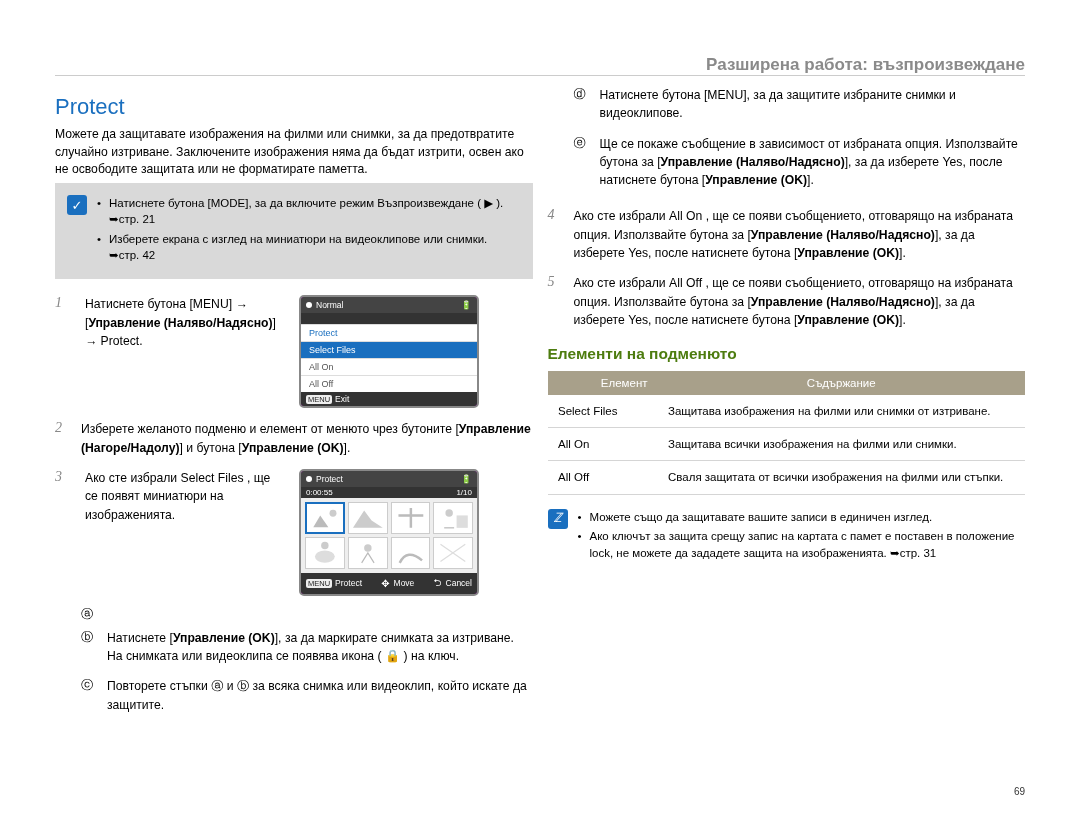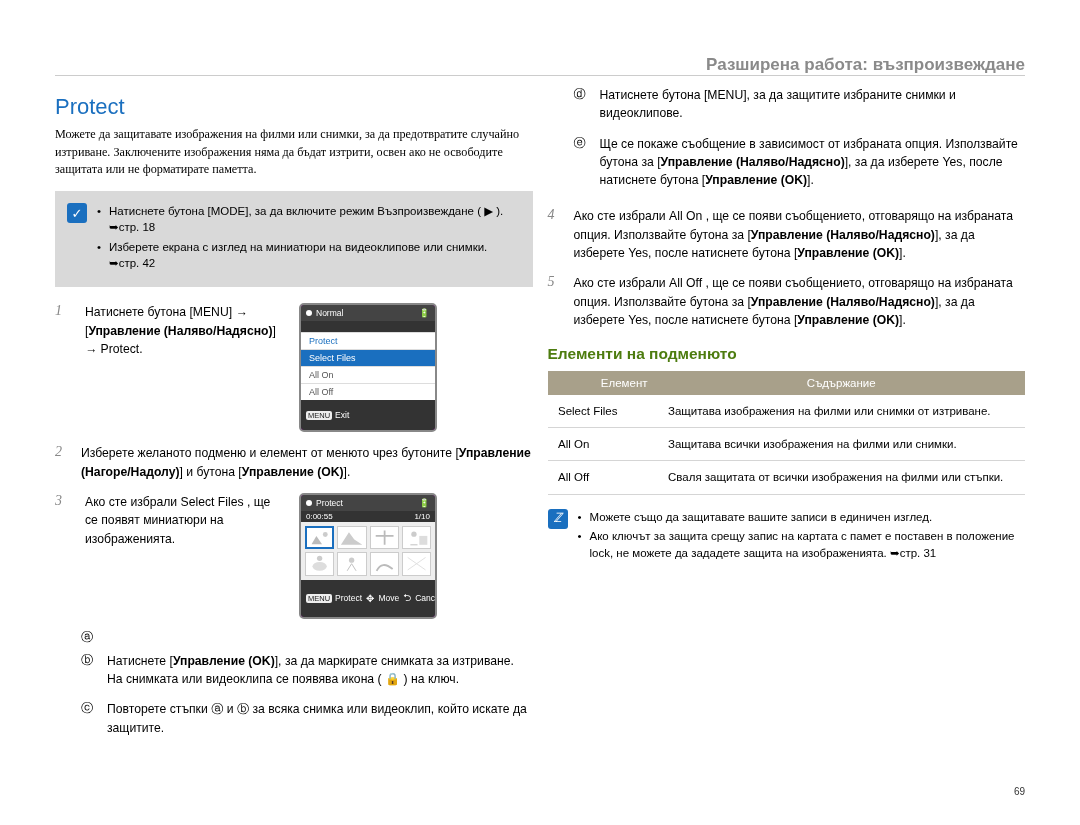--- a/index.html
+++ b/index.html
@@ -31,21 +31,21 @@
     display: flex;
     gap: 15px;
   }
   .col { flex: 1; min-width: 0; }
   h2.protect {
     color: #1a6fbf;
     font-size: 22px;
     font-weight: normal;
     margin: 8px 0 6px 0;
   }
-  .intro { line-height: 1.45; margin-bottom: 12px; font-family: Liberation Serif, serif; }
+  .intro { line-height: 1.45; margin-bottom: 4px; }
   .note-box {
     background: #d9d9d9;
     padding: 12px;
     display: flex;
     gap: 10px;
     margin-bottom: 16px;
   }
   .icon-check, .icon-info {
     width: 20px; height: 20px; flex-shrink: 0;
     display: flex; align-items: center; justify-content: center;
@@ -60,32 +60,32 @@
   .step-row { display: flex; gap: 10px; margin-bottom: 12px; }
   .step-num {
     width: 16px; flex-shrink: 0;
     font-family: Georgia, serif; font-size: 14px; color: #888; font-style: italic;
   }
   .step-body { flex: 1; line-height: 1.5; }
   .sub-step { margin-left: 0; margin-bottom: 6px; }
   .screenshot {
     border: 2px solid #888;
     border-radius: 5px;
-    width: 138px;
+    width: 180px;
     background: #a21caf;
     font-size: 9px;
     flex-shrink: 0;
     overflow: hidden;
   }
   .scr-header { padding: 3px 5px; background: #444; color: #fff; display:flex; align-items:center; gap:4px; font-size:8.5px;}
   .scr-play { display:inline-block; width:6px; height:6px; border-radius:50%; background:#fff;}
   .scr-bar { background:#333; color:#fff; font-size:8px; padding:1px 5px; }
   .scr-menu-item { background:#fff; padding:3px 8px; border-top:1px solid #ddd; color:#555; font-size:9px;}
   .scr-menu-item.highlight { background:#1a6fbf; color:#fff; }
-  .scr-footer { background:#333; color:#fff; font-size:8.5px; padding:10px 5px; display:flex; align-items:center; gap:3px;}
+  .scr-footer { background:#333; color:#fff; font-size:8.5px; padding:2px 5px; display:flex; align-items:center; gap:3px;}
   .scr-footer.multi { justify-content: space-between; }
   .scr-footer .seg { display:flex; align-items:center; gap:3px;}
   .key { display:inline-block; background:#eee; color:#222; padding:0 2px; font-size:7.5px; border-radius:2px;}
   .grid-thumbs {
     display:grid; grid-template-columns: repeat(4,1fr);
     gap:3px; padding:4px; background:#eee;
   }
   .thumb { aspect-ratio: 1.25; background:#fff; border:1px solid #ccc; position:relative; overflow:hidden;}
   .thumb.selected { border:2px solid #1a6fbf; }
   .thumb svg { width:100%; height:100%; }
@@ -132,21 +132,21 @@
 
   <div class="cols">
 
     <div class="col">
       <h2 class="protect">Protect</h2>
       <div class="intro">Можете да защитавате изображения на филми или снимки, за да предотвратите случайно изтриване. Заключените изображения няма да бъдат изтрити, освен ако не освободите защитата или не форматирате паметта.</div>
 
       <div class="note-box">
         <div class="icon-check">✓</div>
         <ul class="note-list">
-          <li>Натиснете бутона [MODE], за да включите режим Възпроизвеждане ( ▶ ). ➥стр. 18</li>
+          <li>Натиснете бутона [MODE], за да включите режим Възпроизвеждане ( ▶ ). ➥стр. 21</li>
           <li>Изберете екрана с изглед на миниатюри на видеоклипове или снимки. ➥стр. 42</li>
         </ul>
       </div>
 
       <div class="step-row step1-layout">
         <div class="step-num">1</div>
         <div class="step-body">
           <span>Натиснете бутона [MENU] → [</span><b>Управление (Наляво/Надясно)</b><span>] → Protect.</span>
         </div>
 

